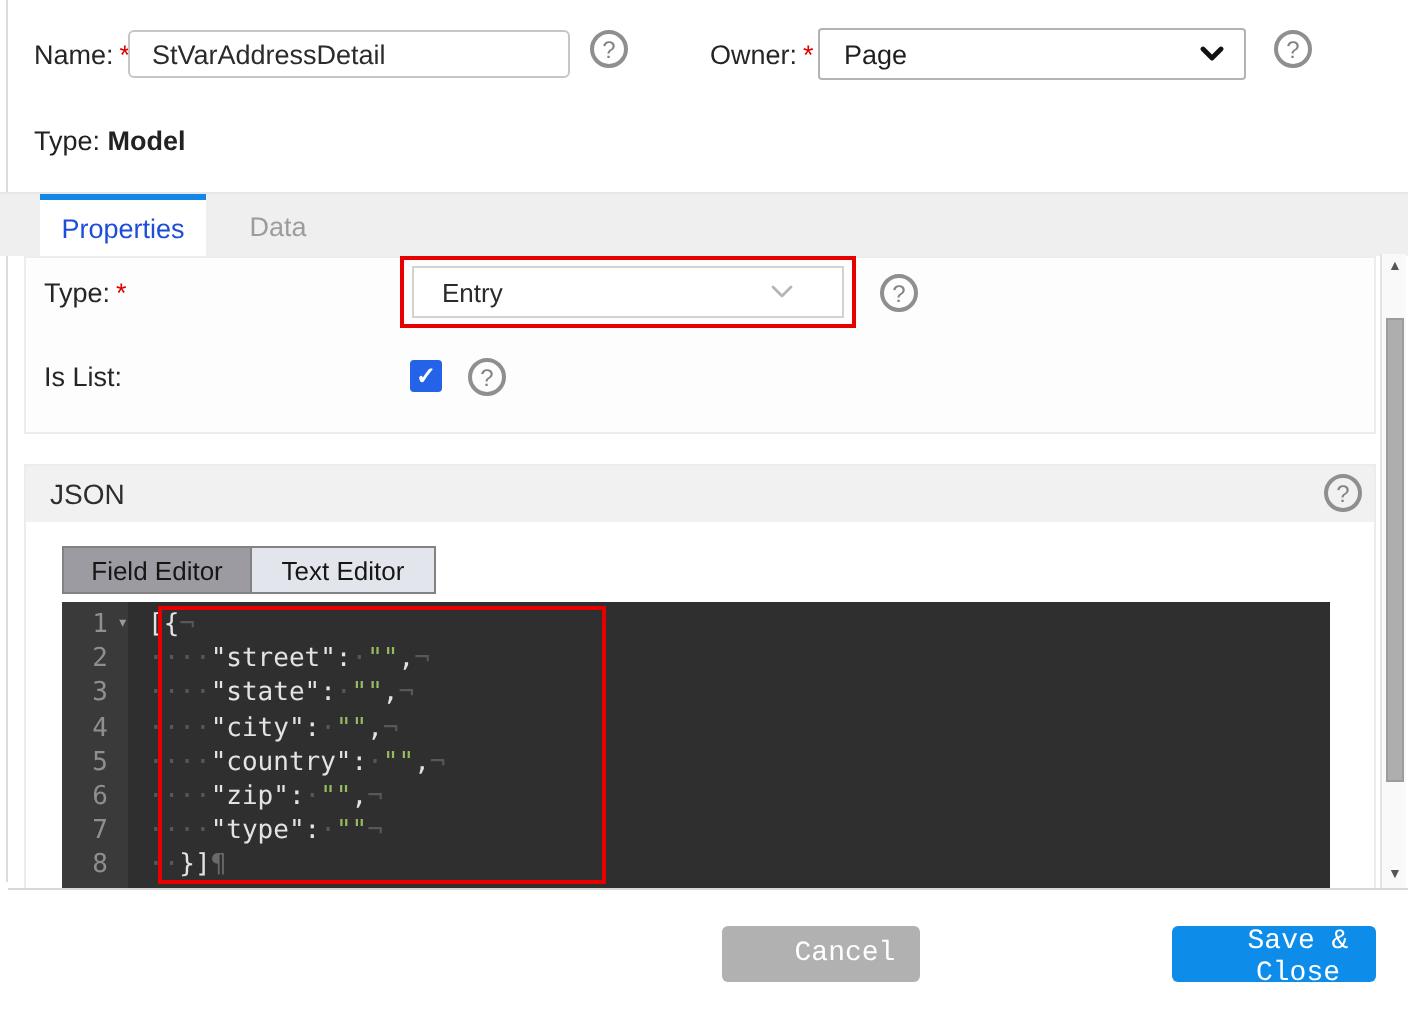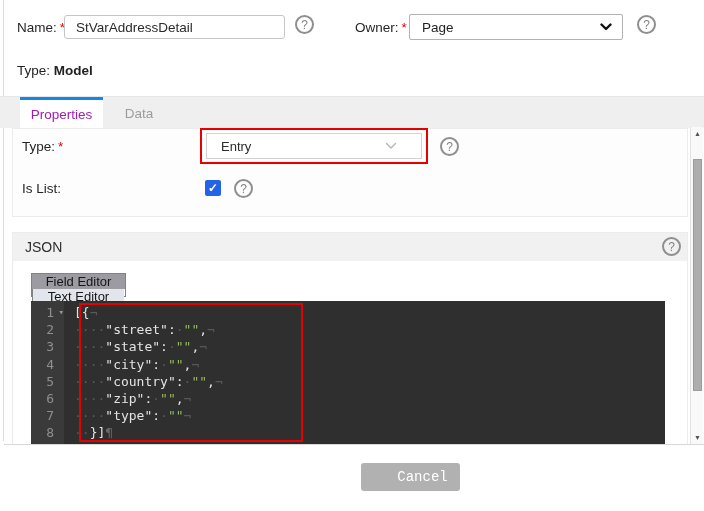--- a/index.html
+++ b/index.html
@@ -22,42 +22,42 @@
   .owner-select { left:409px; top:14px; width:214px; height:26px; border:1px solid #b3b3b3; border-radius:2px;
     background:#fff; display:flex; align-items:center; padding:0 10px 0 12px; font-size:13.5px; color:#1f1f1f; cursor:pointer; }
   .owner-select .sel-text { flex:1; }
   .type-model { left:17px; top:63px; font-size:13.5px; }
   .type-model b { font-weight:700; }
 
   
   .tabbar { left:0; top:96px; width:704px; height:32px; background:#efefef; border-top:1px solid #e6e6e6; }
   .tab { position:absolute; top:0; height:32px; display:flex; align-items:center; justify-content:center;
     font-size:13.5px; cursor:pointer; }
-  .tab.active { left:20px; width:83px; background:#ffffff; border-top:3px solid #1287e8; color:#a21caf; }
+  .tab.active { left:20px; width:83px; background:#ffffff; border-top:3px solid #1287e8; color:#1d4ed8; }
   .tab.inactive { left:103px; width:72px; color:#9c9c9c; }
 
   
   .panel1 { left:12px; top:128px; width:676px; height:89px; background:#fdfdfd; border:1px solid #ececec; }
   .lbl-type { left:22px; top:139px; }
   .red-box-select { left:200px; top:128px; width:228px; height:36px; border:2px solid #e60000; }
   .entry-select { left:206px; top:133px; width:216px; height:26px; background:#fff; border:1px solid #d2d2d2;
     display:flex; align-items:center; padding:0 24px 0 14px; font-size:13px; color:#2b2b2b; cursor:pointer; }
   .entry-select .sel-text { flex:1; }
   .help-entry { left:440px; top:137px; }
   .lbl-islist { left:22px; top:181px; }
   .checkbox { left:205px; top:180px; width:16px; height:16px; background:#2462e8; border-radius:2px;
     display:flex; align-items:center; justify-content:center; color:#fff; font-size:12px; font-weight:bold; cursor:pointer; }
   .help-islist { left:234px; top:179px; }
 
   
   .json-panel { left:12px; top:232px; width:676px; height:212px; background:#ffffff; border:1px solid #ececec; border-bottom:none; overflow:hidden;padding-left:20px; }
   .json-header { position:absolute; left:0; top:0; width:100%; height:28px; background:#f1f1f1;
     display:flex; align-items:center; padding:0 12px; font-size:14px; color:#2e2e2e; }
   .help-json { position:absolute; right:6px; top:4px; }
-  .seg-group { position:absolute; left:18px; top:40px; height:24px; display:flex; border:1px solid #828282; cursor:pointer;flex-direction:column; }
+  .seg-group { position:absolute; left:18px; top:40px; height:24px; display:flex; border:1px solid #828282; cursor:pointer; }
   .seg { height:100%; display:flex; align-items:center; justify-content:center; font-size:13px; color:#161616; }
   .seg.sel { width:93px; background:#9b9ba1; }
   .seg.unsel { width:92px; background:#e3e5ed; border-left:1px solid #828282; }
 
   
   .editor { position:absolute; left:18px; top:68px; width:634px; height:144px; background:#2f2f2f;
     font-family:"DejaVu Sans Mono", monospace; font-size:13px; overflow:hidden; }
   .gutter-bg { position:absolute; left:0; top:0; width:33px; height:100%; background:#3a3a3a; }
   .code-rows { position:absolute; left:0; top:3px; width:100%; }
   .code-row { display:flex; height:17.2px; line-height:17.2px; white-space:pre; }
@@ -192,14 +192,15 @@
 
   <div class="abs scrollbar">
     <div class="scroll-arrow arrow-up"><span>▲</span></div>
     <div class="scroll-thumb"></div>
     <div class="scroll-arrow arrow-down"><span>▼</span></div>
   </div>
 
   <div class="abs bottom-divider"></div>
 
   <button class="btn btn-cancel">Cancel</button>
+  <button class="btn btn-saveclose">Save &amp; Close</button>
 
 </div>
 
 </body></html>

